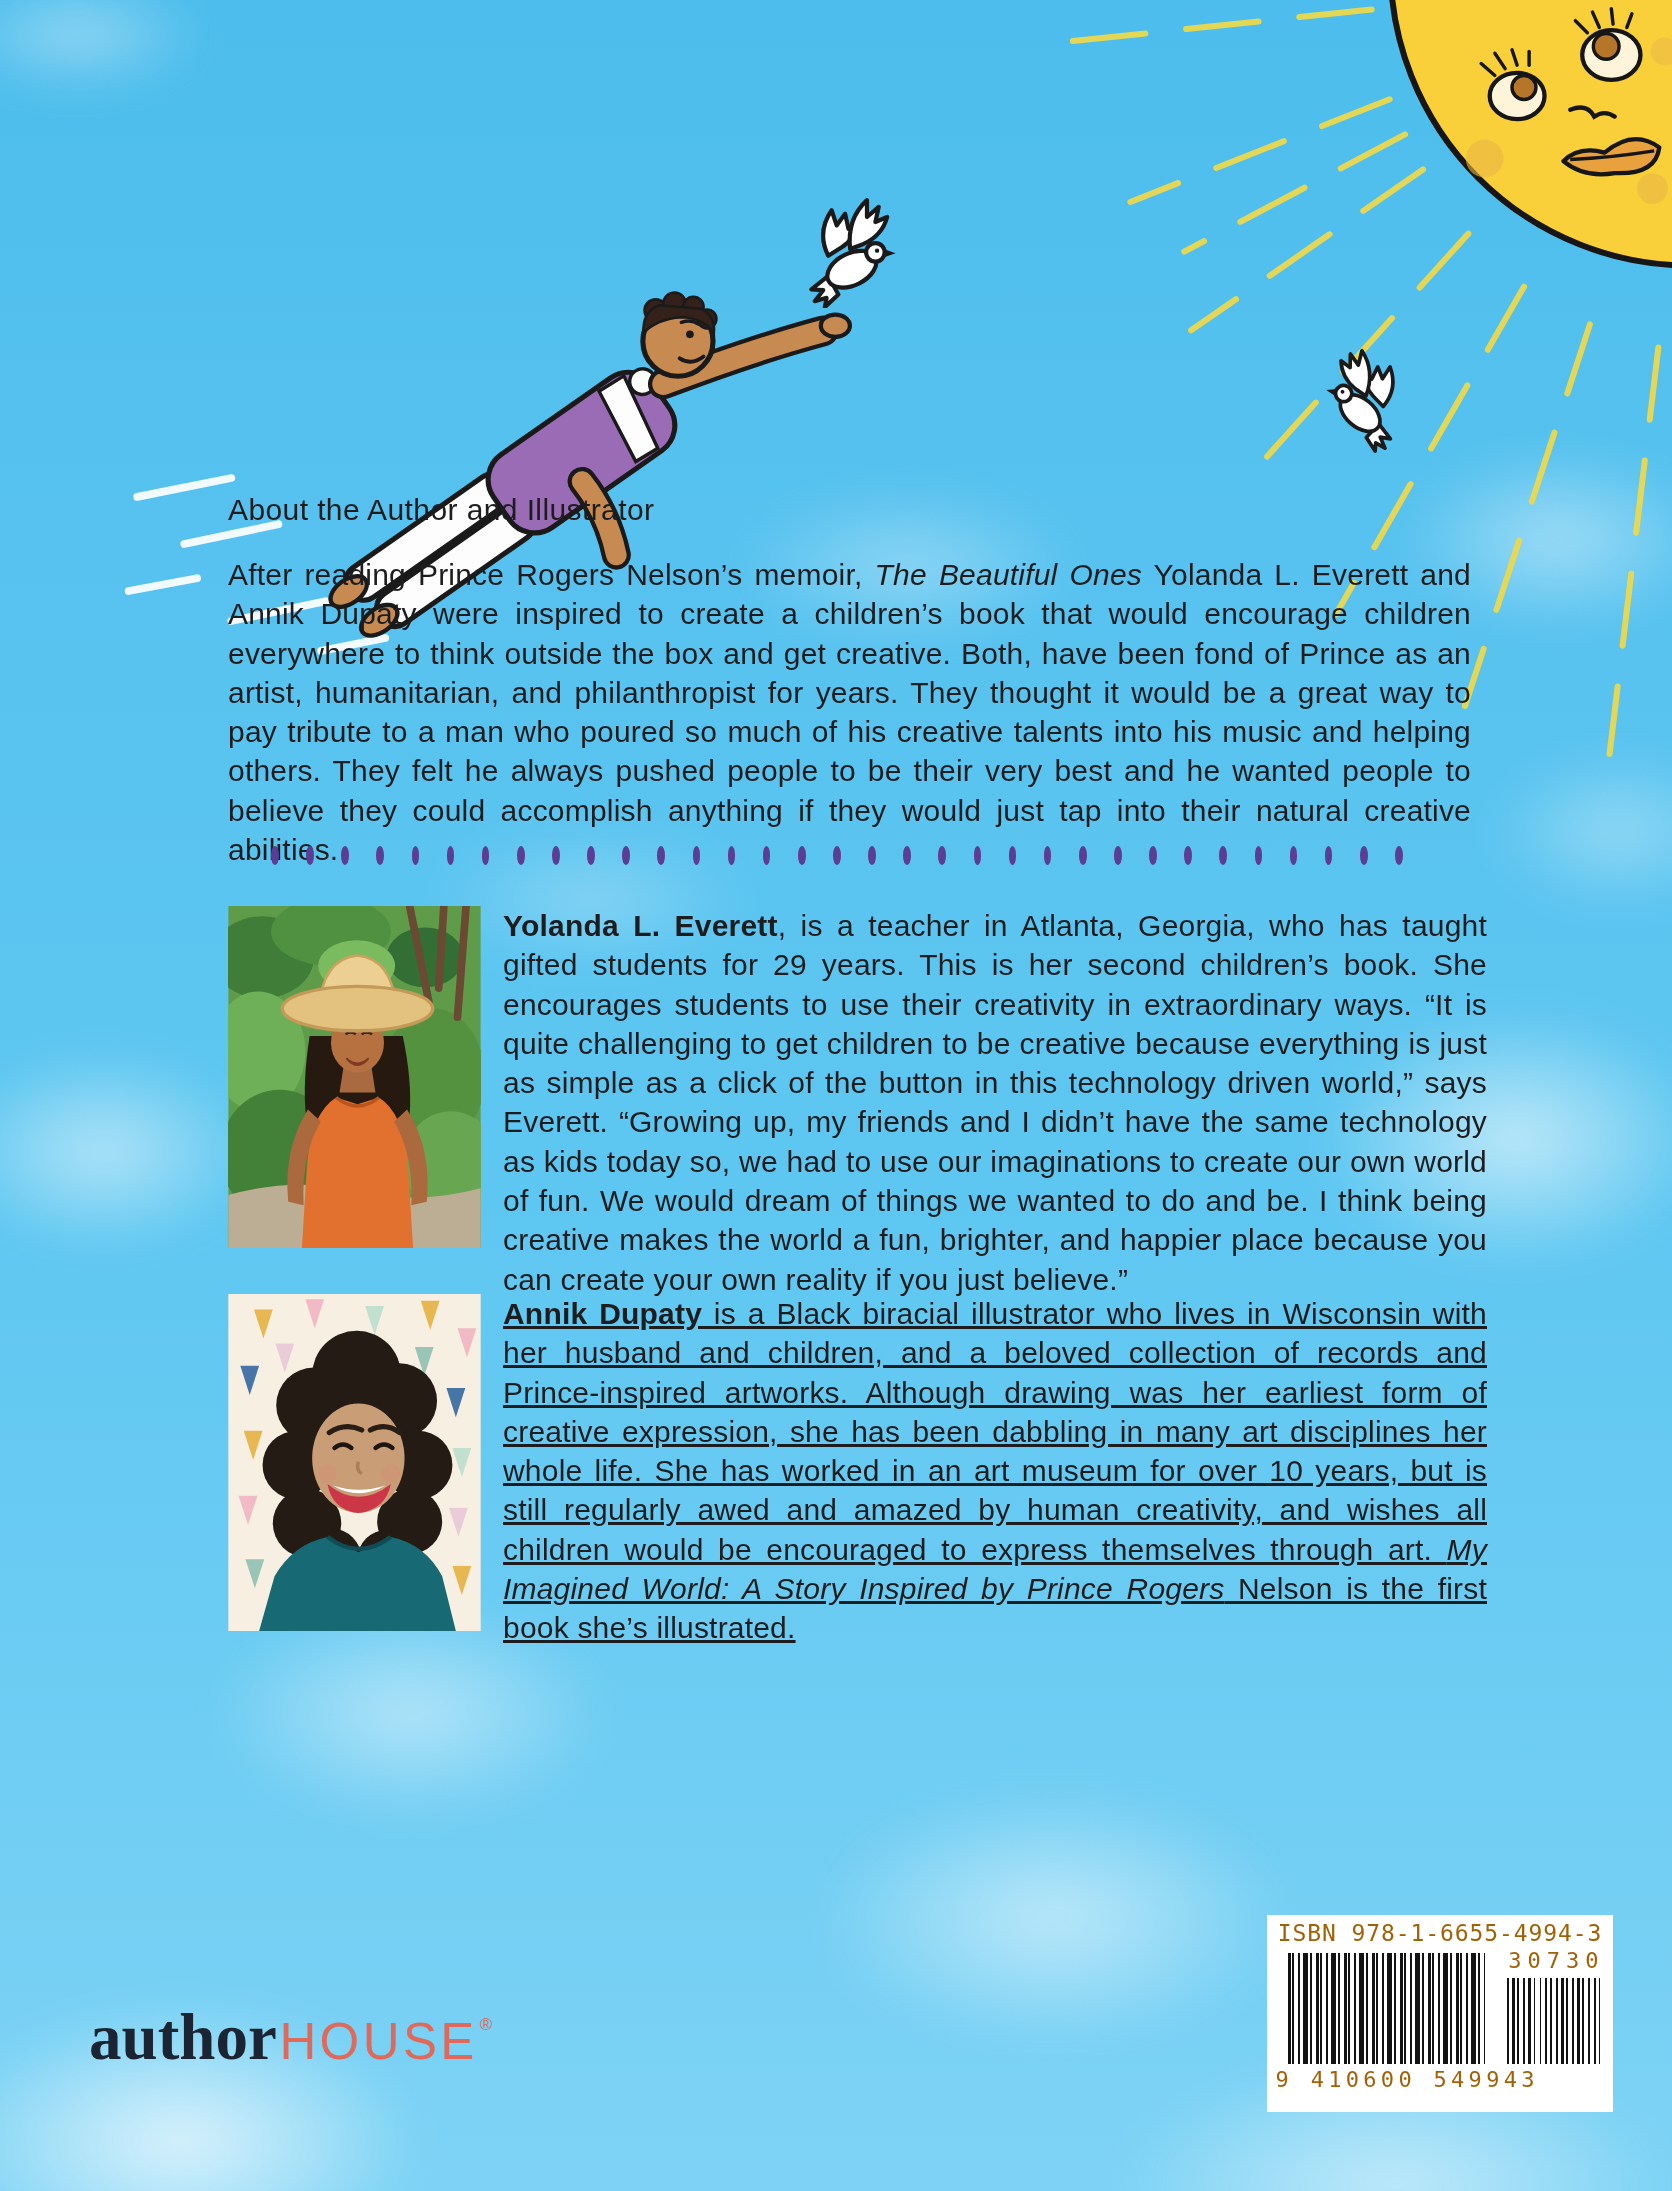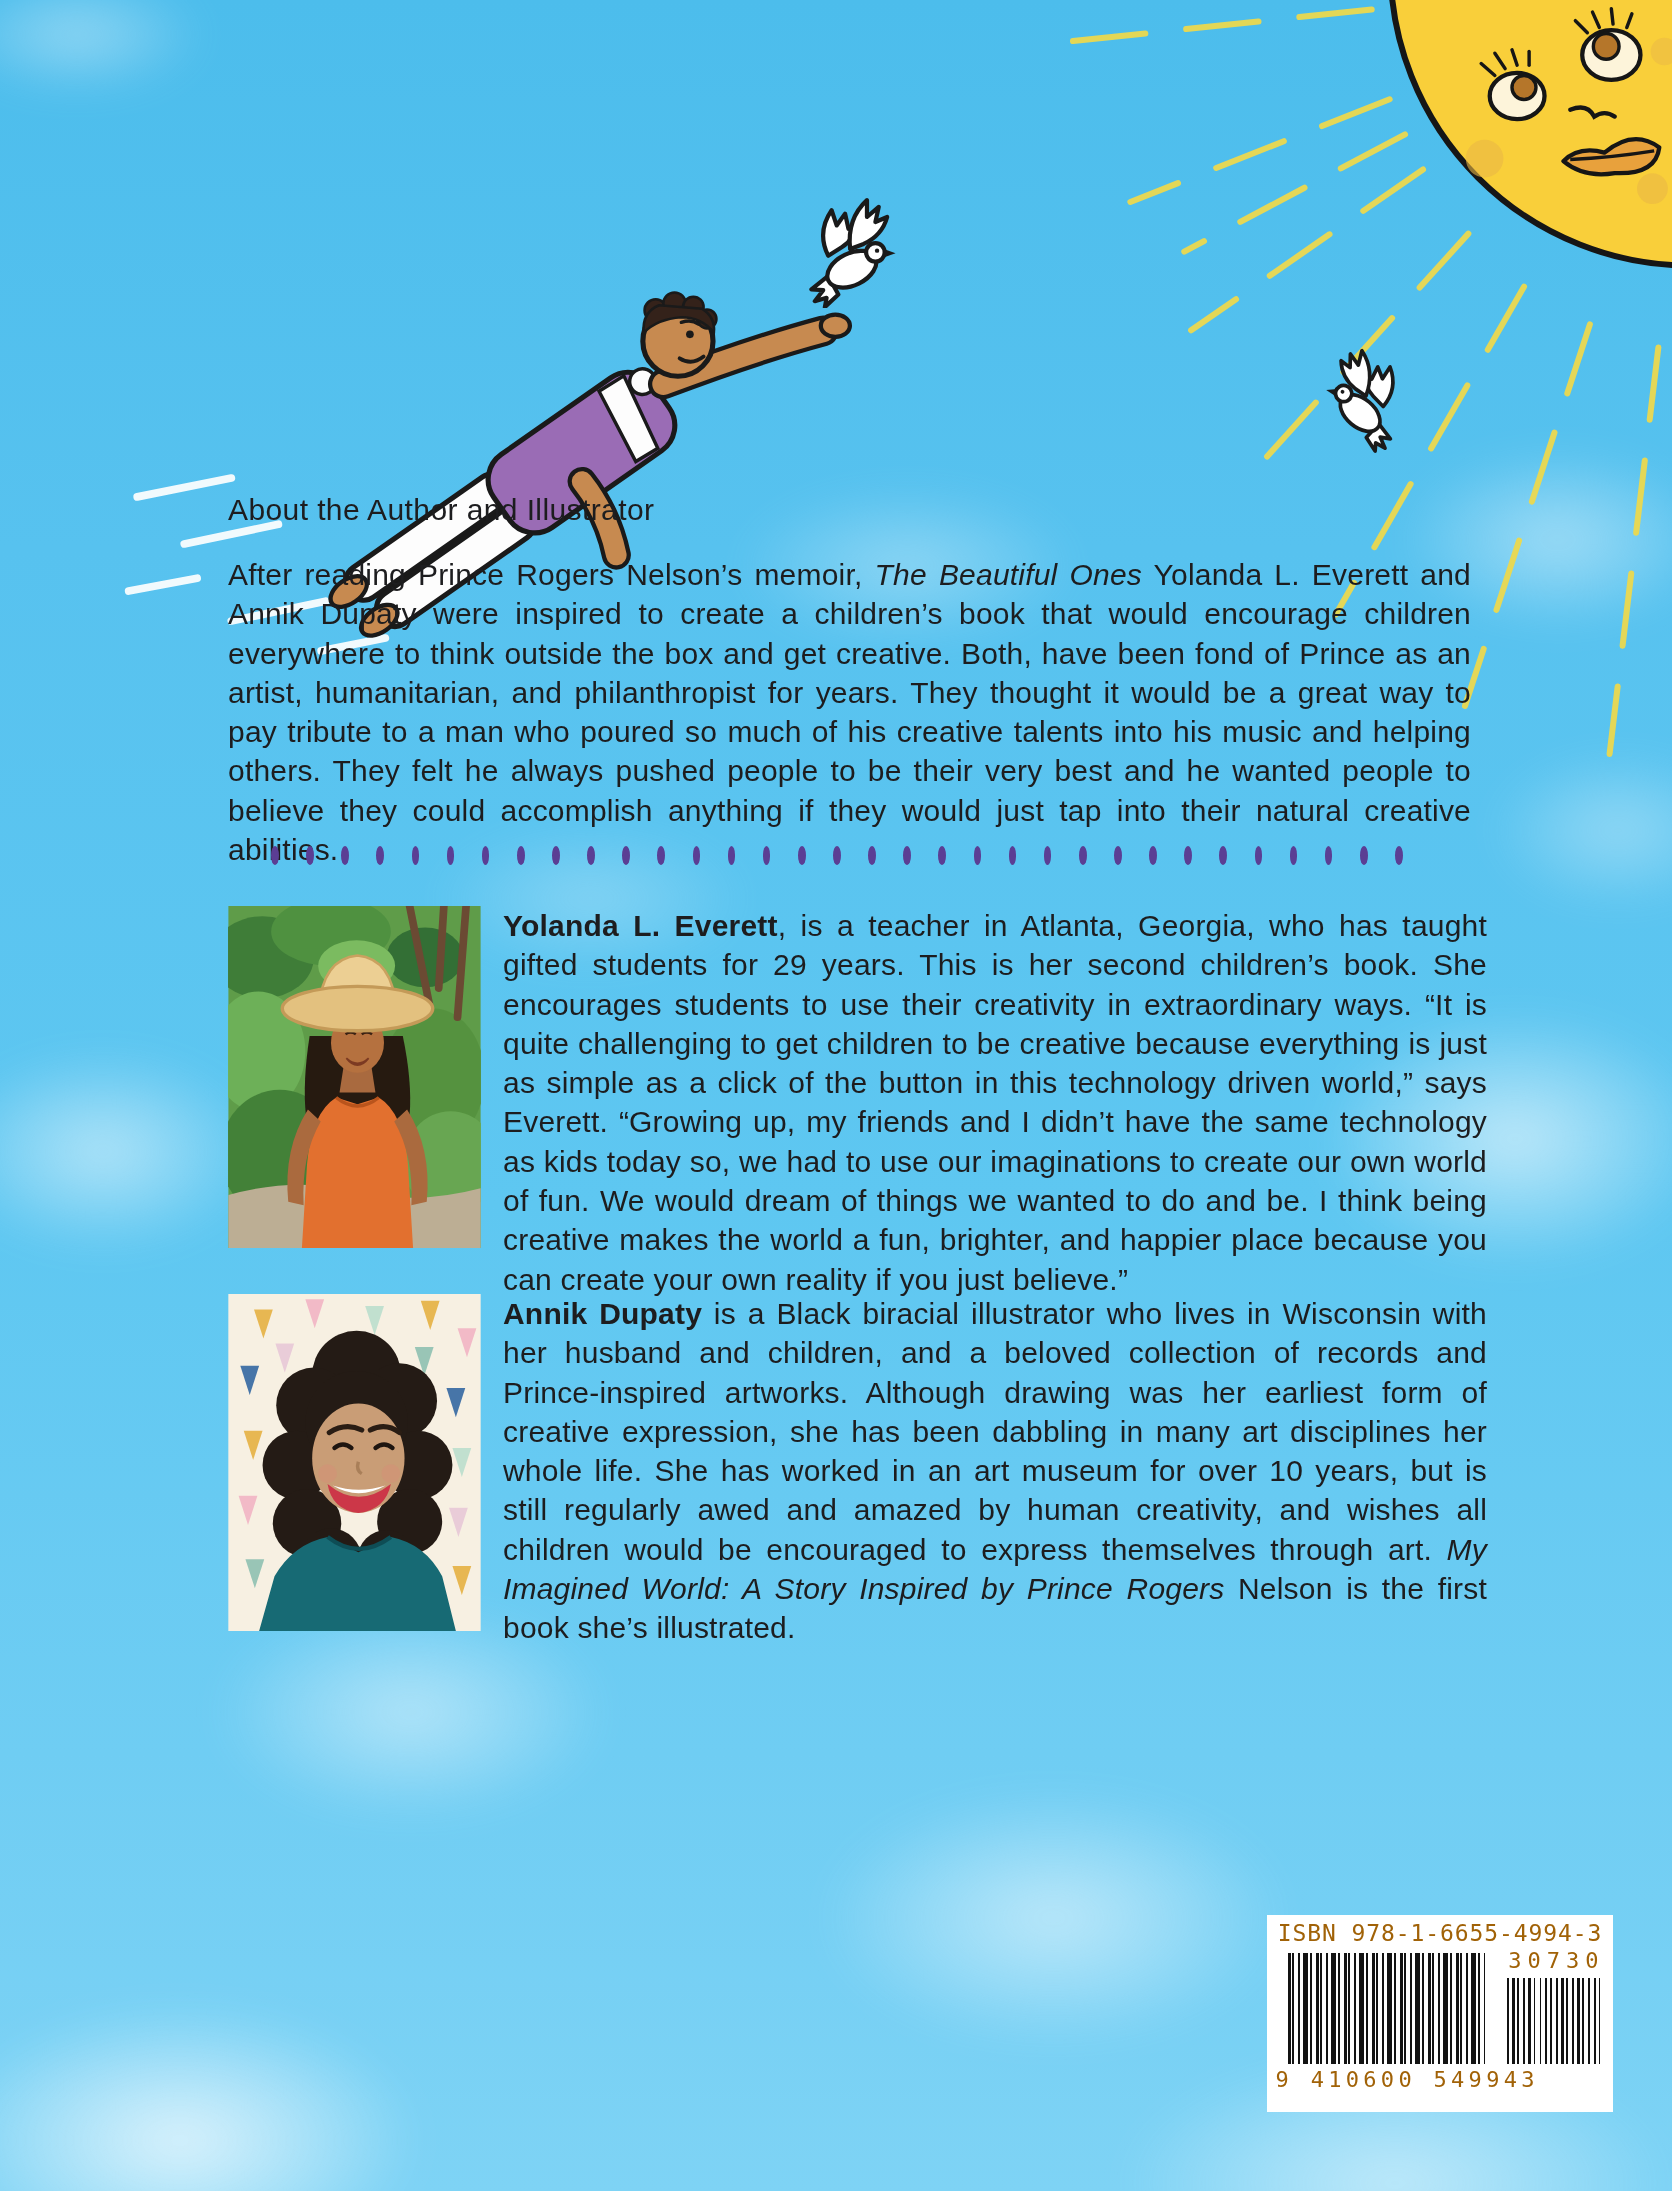--- a/index.html
+++ b/index.html
@@ -31,21 +31,21 @@
   .dove1{position:absolute;left:803px;top:195px;}
   .dove2{position:absolute;left:1318px;top:330px;}
 
   
   .heading{position:absolute;left:228px;top:493px;width:1241px;margin:0;
     font-size:30px;font-weight:400;letter-spacing:0.4px;}
   .body-text{position:absolute;margin:0;font-size:30px;line-height:1.31;
     text-align:justify;text-align-last:left;letter-spacing:0.2px;}
   .intro{left:228px;top:555px;width:1243px;}
   .bio-text-1{left:503px;top:906px;width:984px;}
-  .bio-text-2{left:503px;top:1294px;width:984px;}
+  .bio-text-2{left:503px;top:1294px;width:984px;text-decoration:underline;}
   .seg-b{font-weight:700;}
   .seg-i{font-style:italic;}
 
   
   .dots{position:absolute;left:271px;top:846px;width:1132px;display:flex;
     justify-content:space-between;align-items:center;}
   .dot{width:7.7px;height:19px;border-radius:50%;background:#5b3e94;}
 
   
   .photo{position:absolute;overflow:hidden;}
@@ -323,20 +323,25 @@
       <circle cx="190" cy="210" r="11" fill="#d98a77" opacity="0.35"></circle>
       <path d="M116 222 Q152 252 190 222 Q184 252 152 256 Q121 252 116 222 Z" fill="#cc3748"></path>
       <path d="M122 224 Q152 242 184 224 Q152 234 122 224 Z" fill="#ffffff"></path>
 
       <path d="M36 394 L54 330 Q76 292 116 284 L152 302 L190 284 Q230 292 250 330 L266 394 Z" fill="#176a74"></path>
       <path d="M116 284 Q152 312 190 284" fill="none" stroke="#0e4d55" stroke-width="5"></path>
     </svg>
   </div>
   <p class="body-text bio-text-2"><span class="seg-b">Annik Dupaty</span><span> is a Black biracial illustrator who lives in Wisconsin with her husband and children, and a beloved collection of records and Prince-inspired artworks. Although drawing was her earliest form of creative expression, she has been dabbling in many art disciplines her whole life. She has worked in an art museum for over 10 years, but is still regularly awed and amazed by human creativity, and wishes all children would be encouraged to express themselves through art. </span><span class="seg-i">My Imagined World: A Story Inspired by Prince Rogers</span><span> Nelson is the first book she’s illustrated.</span></p>
 
+  <div class="logo">
+    <span class="logo-author">author</span>
+      <span class="logo-house">HOUSE</span>
+      <span class="logo-reg">®</span>
+  </div>
 
   <div class="barcode">
     <div class="isbn-line">ISBN 978-1-6655-4994-3</div>
     <div class="price">30730</div>
     <div class="bars-main"></div>
     <div class="bars-small"></div>
     <div class="ean-line">9 410600 549943</div>
   </div>
 
 </div>

